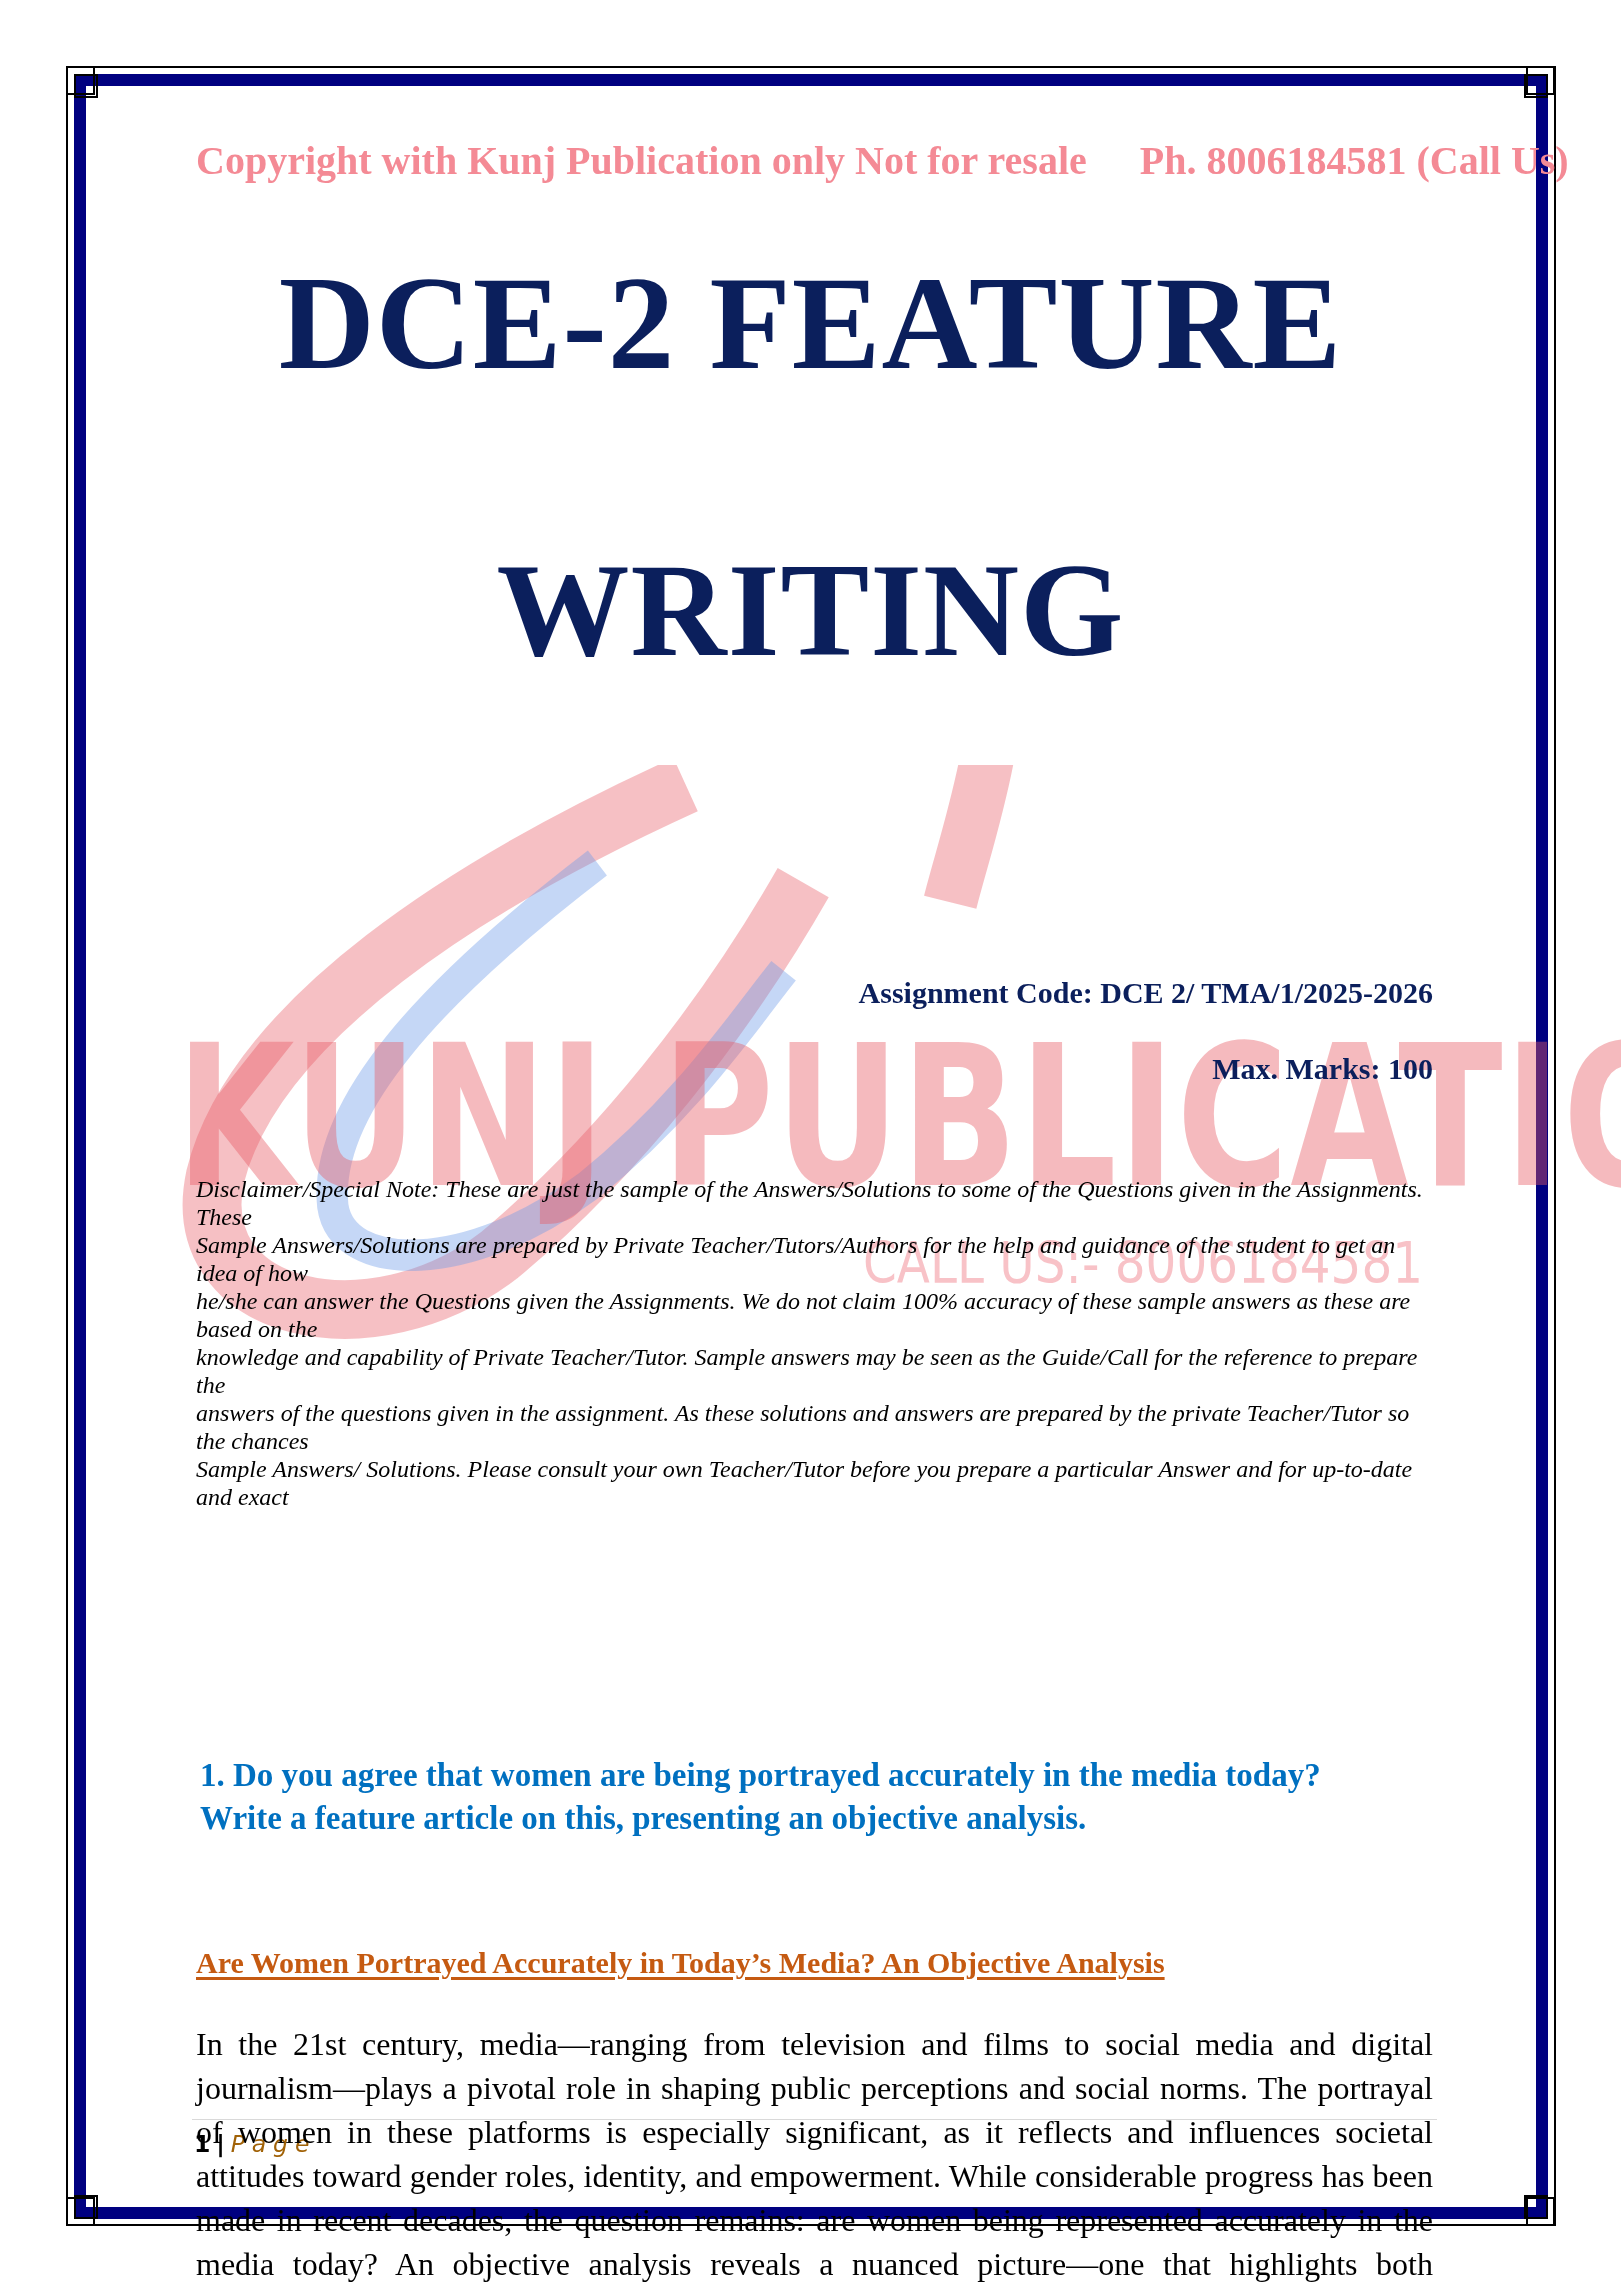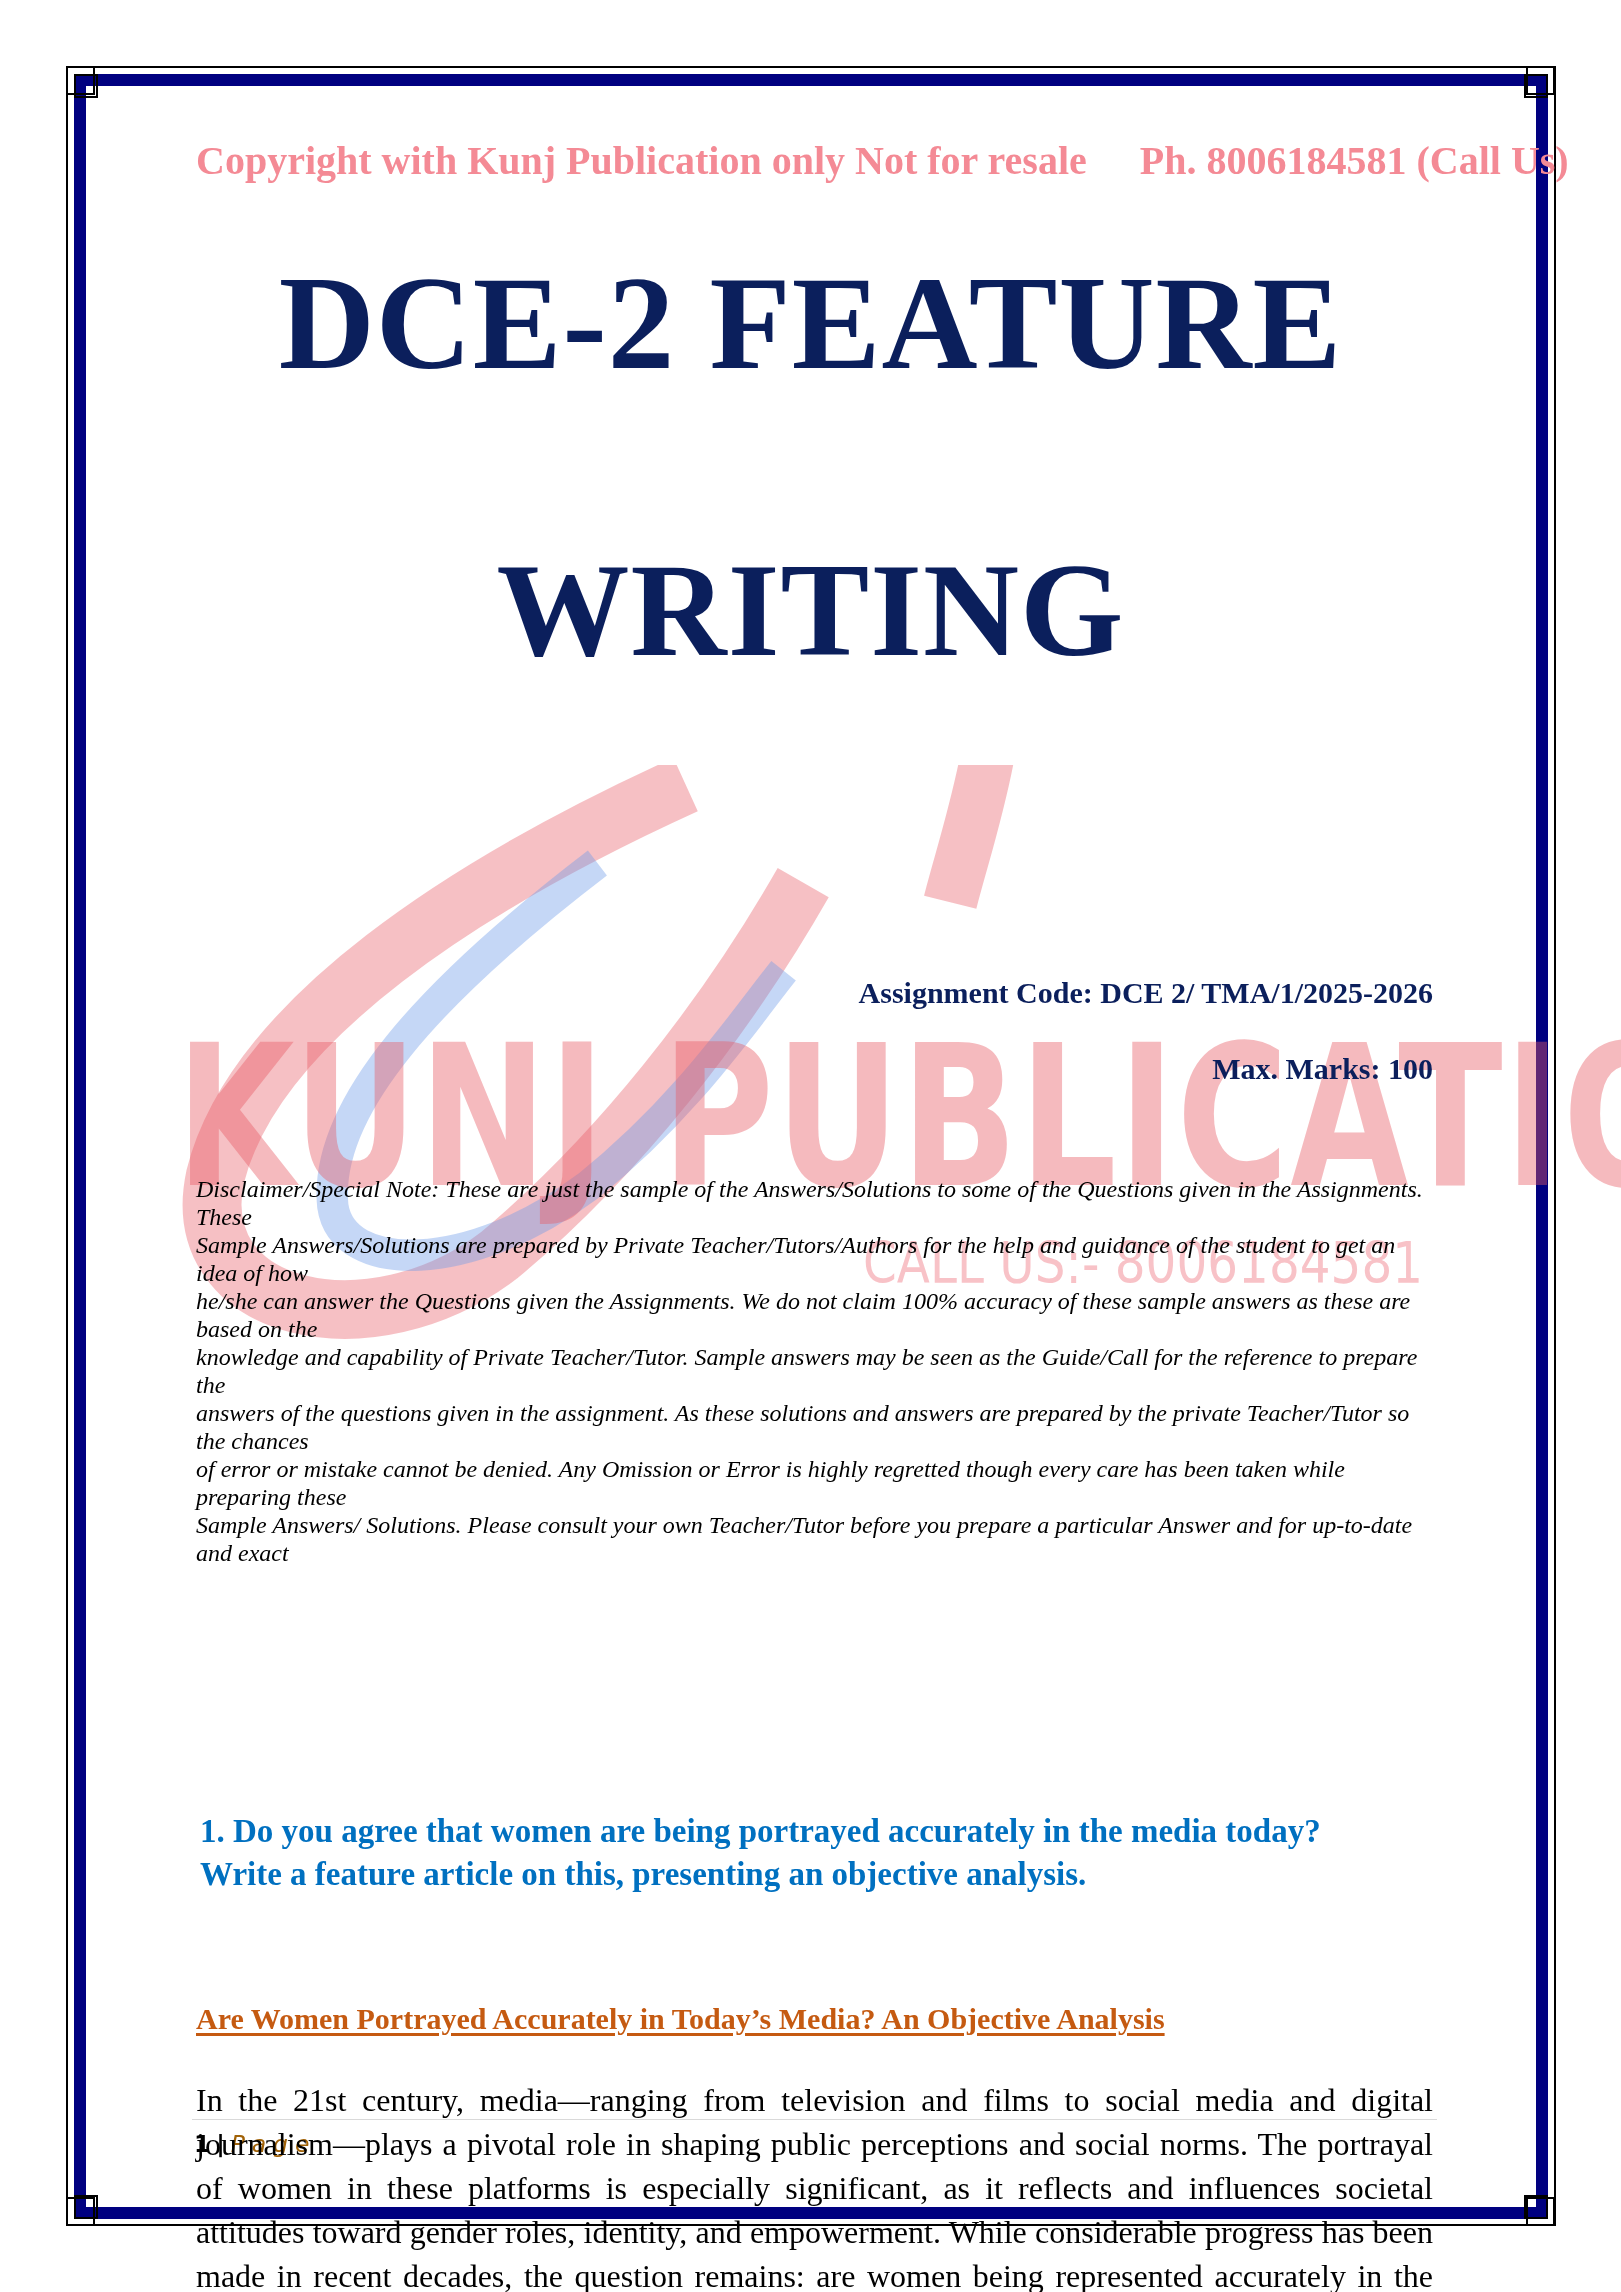--- a/index.html
+++ b/index.html
@@ -60,21 +60,20 @@
 
 <div class="assign z" style="top:663px;">Assignment Code: DCE 2/ TMA/1/2025-2026</div>
 <div class="assign z" style="top:705px;">Max. Marks: 100</div>
 
 <div class="disclaimer z">
   <div>Disclaimer/Special Note: These are just the sample of the Answers/Solutions to some of the Questions given in the Assignments. These</div>
   <div>Sample Answers/Solutions are prepared by Private Teacher/Tutors/Authors for the help and guidance of the student to get an idea of how</div>
   <div>he/she can answer the Questions given the Assignments. We do not claim 100% accuracy of these sample answers as these are based on the</div>
   <div>knowledge and capability of Private Teacher/Tutor. Sample answers may be seen as the Guide/Call for the reference to prepare the</div>
   <div>answers of the questions given in the assignment. As these solutions and answers are prepared by the private Teacher/Tutor so the chances</div>
-  <div>of error or mistake cannot be denied. Any Omission or Error is highly regretted though every care has been taken while preparing these</div>
   <div>Sample Answers/ Solutions. Please consult your own Teacher/Tutor before you prepare a particular Answer and for up-to-date and exact</div>
 </div>
 
 <div class="question z">
   <div>1. Do you agree that women are being portrayed accurately in the media today?</div>
   <div>Write a feature article on this, presenting an objective analysis.</div>
 </div>
 
 <div class="subhead z">Are Women Portrayed Accurately in Today’s Media? An Objective Analysis</div>
 

